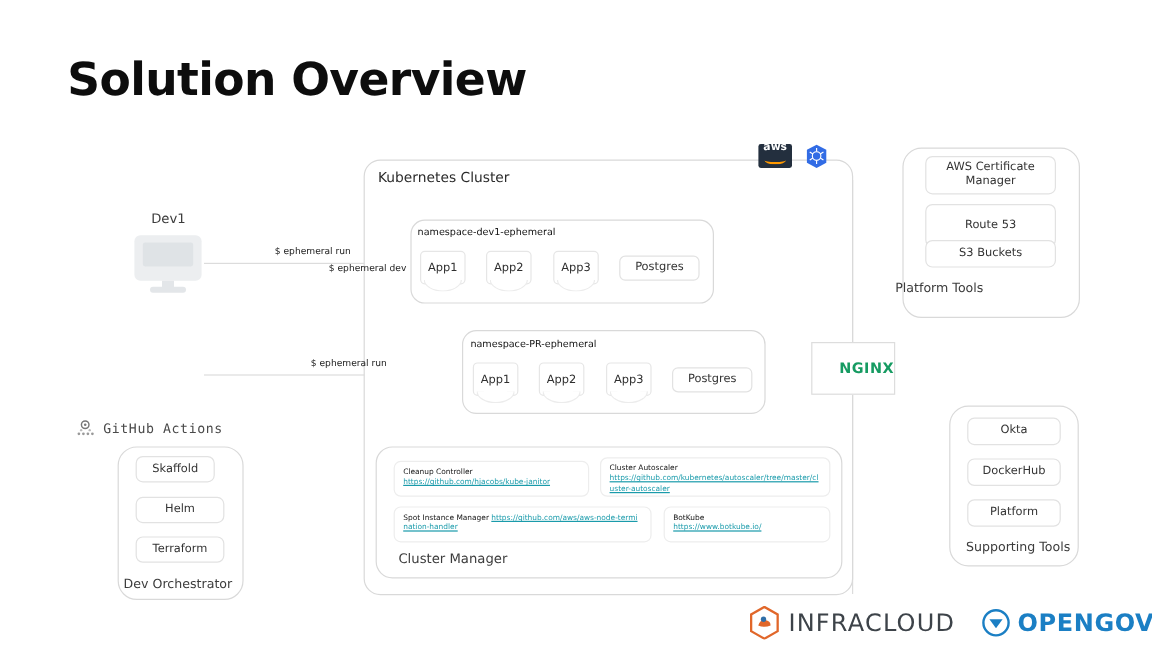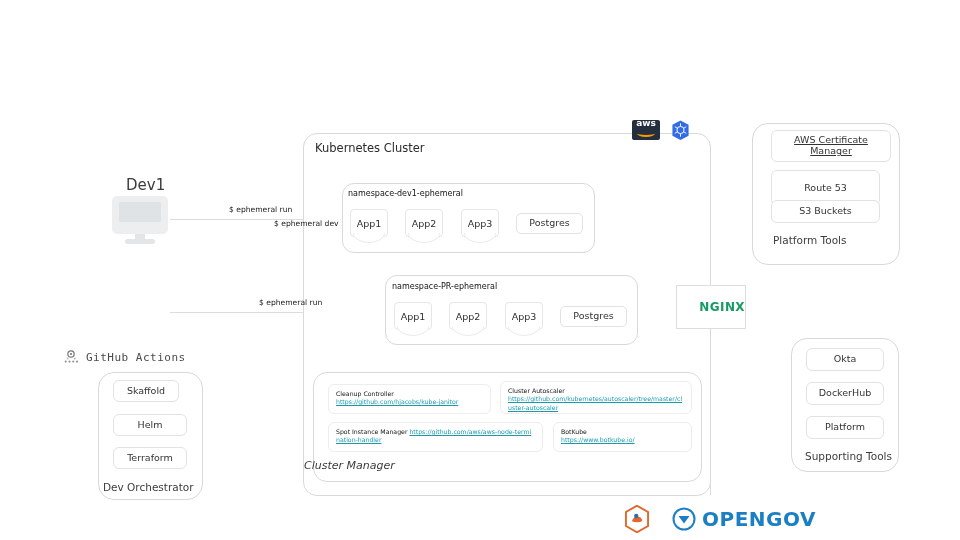--- a/index.html
+++ b/index.html
@@ -100,20 +100,21 @@
   .ic-hex{width:26px;height:28px;}
   .ic-text{font-size:20px;letter-spacing:1px;color:#3d4349;font-family:"DejaVu Sans", sans-serif;}
   .og-logo{display:flex;align-items:center;gap:6px;}
   .og-text{font-size:20px;font-weight:bold;letter-spacing:.5px;color:#1b7fc4;}
 </style>
 </head>
 <body>
 
 <div class="slide">
 
+  <div class="title">Solution Overview</div>
 
   <div class="line" style="left:170px;top:219px;width:175px;height:1.4px;"></div>
   <div class="line" style="left:170px;top:312px;width:240px;height:1.4px;"></div>
   <div class="line" style="left:710px;top:150px;width:1.4px;height:345px;"></div>
   <div class="line" style="left:709px;top:280px;width:1.4px;height:60px;"></div>
 
   <div class="panel" style="left:303px;top:133px;width:408px;height:363px;"></div>
   <div class="panel-lbl" style="left:315px;top:141px;font-size:11.5px;color:#2b2b2b;">Kubernetes Cluster</div>
 
   <div class="aws-badge" style="left:632px;top:120px;">
@@ -141,21 +142,21 @@
   <div class="chip" style="left:516px;top:213px;width:67px;height:21px;">Postgres</div>
 
   <div class="panel" style="left:385px;top:275px;width:253px;height:70px;border-radius:12px;"></div>
   <div class="ns-title" style="left:392px;top:282px;">namespace-PR-ephemeral</div>
   <div class="doc" style="left:394px;top:302px;width:38px;height:28px;">App1</div>
   <div class="doc" style="left:449px;top:302px;width:38px;height:28px;">App2</div>
   <div class="doc" style="left:505px;top:302px;width:38px;height:28px;">App3</div>
   <div class="chip" style="left:560px;top:306px;width:67px;height:21px;">Postgres</div>
 
   <div class="panel" style="left:313px;top:372px;width:389px;height:110px;"></div>
-  <div class="panel-lbl" style="left:304px;top:459px;font-size:11px;font-style:italic;">Cluster Manager</div>
+  <div class="panel-lbl" style="left:332px;top:459px;font-size:11px;">Cluster Manager</div>
 
   <div class="linkbox" style="left:328px;top:384px;width:163px;height:30px;">
     <span class="lb-title">Cleanup Controller</span><br>
     <span class="url">https://github.com/hjacobs/kube-janitor</span>
   </div>
 
   <div class="linkbox" style="left:500px;top:381px;width:192px;height:33px;">
     <span class="lb-title">Cluster Autoscaler</span><br>
     <span class="url">https://github.com/kubernetes/autoscaler/tree/master/cluster-autoscaler</span>
   </div>
@@ -163,21 +164,21 @@
   <div class="linkbox" style="left:328px;top:422px;width:215px;height:30px;">
     <span class="lb-title">Spot Instance Manager</span>
     <span class="url">https://github.com/aws/aws-node-termination-handler</span>
   </div>
 
   <div class="linkbox" style="left:553px;top:422px;width:139px;height:30px;">
     <span class="lb-title">BotKube</span><br>
     <span class="url">https://www.botkube.io/</span>
   </div>
 
-  <div class="panel-lbl" style="left:126px;top:176px;font-size:15px;">Dev1</div>
+  <div class="panel-lbl" style="left:126px;top:176px;font-size:11px;">Dev1</div>
   <div class="monitor" style="left:112px;top:196px;width:58px;height:50px;">
     <div class="mon-screen"></div>
     <div class="mon-inner"></div>
     <div class="mon-neck"></div>
     <div class="mon-base"></div>
   </div>
   <div class="cmd" style="left:189px;top:205px;">$ ephemeral run</div>
   <div class="cmd" style="left:234px;top:219px;">$ ephemeral dev</div>
 
   <div class="gha" style="left:62px;top:302px;">
@@ -193,44 +194,45 @@
     </svg>
     <span class="gha-txt">GitHub Actions</span>
   </div>
   <div class="cmd" style="left:219px;top:298px;">$ ephemeral run</div>
 
   <div class="nginx-box" style="left:676px;top:285px;width:68px;height:42px;">
     <span>NGINX</span>
   </div>
 
   <div class="panel" style="left:752px;top:123px;width:148px;height:142px;border-radius:16px;"></div>
-  <div class="chip" style="left:771px;top:130px;width:120px;height:32px;border-radius:6px;text-decoration:underline;">AWS Certificate Manager</div>
+  <div class="chip" style="left:771px;top:130px;width:109px;height:32px;border-radius:6px;">AWS Certificate Manager</div>
   <div class="chip" style="left:771px;top:170px;width:109px;height:36px;border-radius:6px;">Route 53</div>
   <div class="chip" style="left:771px;top:200px;width:109px;height:23px;border-radius:6px;">S3 Buckets</div>
-  <div class="panel-lbl" style="left:773px;top:234px;font-size:10.5px;">Platform Tools</div>
+  <div class="panel-lbl" style="left:746px;top:234px;font-size:10.5px;">Platform Tools</div>
 
   <div class="panel" style="left:791px;top:338px;width:108px;height:134px;border-radius:16px;"></div>
   <div class="chip" style="left:806px;top:348px;width:78px;height:23px;border-radius:6px;">Okta</div>
   <div class="chip" style="left:806px;top:382px;width:78px;height:23px;border-radius:6px;">DockerHub</div>
   <div class="chip" style="left:806px;top:416px;width:78px;height:23px;border-radius:6px;">Platform</div>
   <div class="panel-lbl" style="left:805px;top:450px;">Supporting Tools</div>
 
   <div class="panel" style="left:98px;top:372px;width:105px;height:128px;border-radius:16px;"></div>
   <div class="chip" style="left:113px;top:380px;width:66px;height:22px;border-radius:6px;">Skaffold</div>
   <div class="chip" style="left:113px;top:414px;width:74px;height:22px;border-radius:6px;">Helm</div>
   <div class="chip" style="left:113px;top:447px;width:74px;height:22px;border-radius:6px;">Terraform</div>
   <div class="panel-lbl" style="left:103px;top:481px;">Dev Orchestrator</div>
 
   <div class="footer" style="left:624px;top:505px;">
     <div class="ic-logo">
       <svg class="ic-hex" viewBox="0 0 34 38">
         <polygon points="17,1 32,9.5 32,28.5 17,37 2,28.5 2,9.5" fill="none" stroke="#e1672a" stroke-width="2.6"></polygon>
         <path d="M10 22 q3-8 9-6 q5 1 5 6 q-7 3-14 0z" fill="#e1672a"></path>
         <circle cx="16" cy="15" r="3" fill="#2f6fa8"></circle>
       </svg>
+      <span class="ic-text">INFRACLOUD</span>
     </div>
     <div class="og-logo">
       <svg width="24" height="24" viewBox="0 0 24 24">
         <circle cx="12" cy="12" r="10.5" fill="none" stroke="#1b7fc4" stroke-width="2"></circle>
         <polygon points="6.5,9 17.5,9 12,16.5" fill="#1b7fc4"></polygon>
       </svg>
       <span class="og-text">OPENGOV</span>
     </div>
   </div>
 

